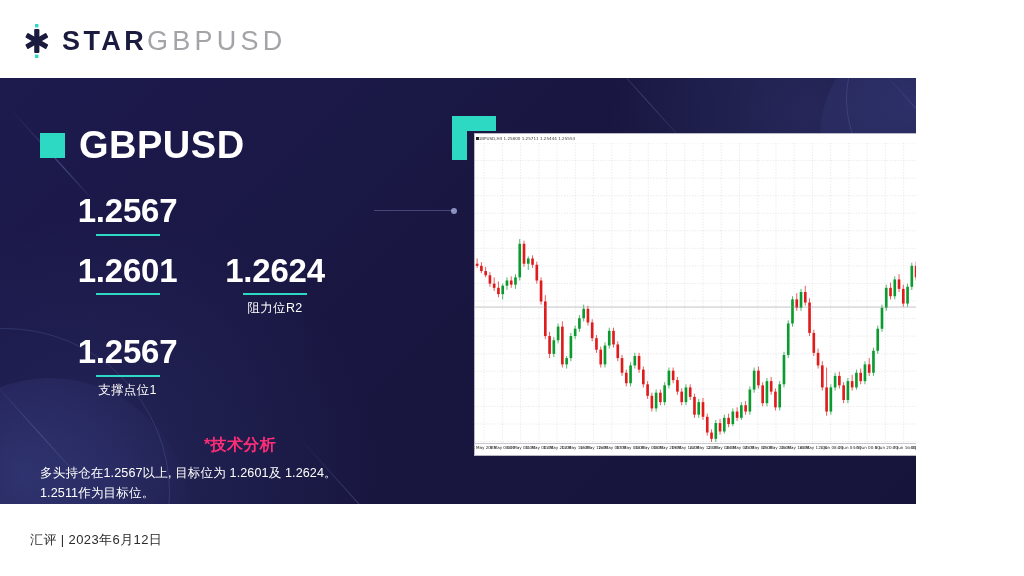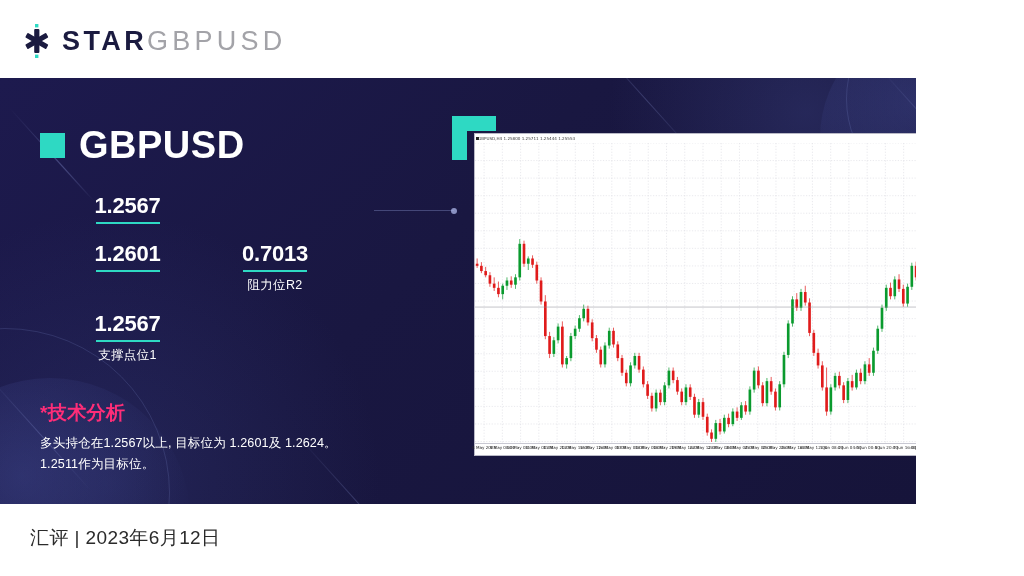--- a/index.html
+++ b/index.html
@@ -70,31 +70,31 @@
     line-height:1;
   }
 
   .pivot-block { margin-top:30px; width:175px; text-align:center; }
   .levels-grid {
     margin-top:18px; display:grid; grid-template-columns:175px 120px;
     column-gap:0px; row-gap:18px;
   }
   .lvl { text-align:center; }
   .lvl-value {
-    font-size:22px; font-weight:bold; color:#ffffff; line-height:1.05;
+    font-size:33px; font-weight:bold; color:#ffffff; line-height:1.05;
     letter-spacing:-0.2px;
   }
   .lvl-rule {
     width:64px; height:2px; background:#2ed9c3; margin:5px auto 5px;
   }
   .lvl-label { font-size:12.5px; color:#ffffff; letter-spacing:0.3px; }
 
   .analysis { margin-top:36px; width:400px; }
   .analysis-head {
-    font-size:19px; font-weight:bold; color:#ff2d78; letter-spacing:0.4px;
+    font-size:16px; font-weight:bold; color:#ff2d78; letter-spacing:0.4px;text-align:center;
   }
   .analysis-head .star { color:#ff2d78; }
   .analysis-body {
     margin-top:7px; font-size:12.6px; line-height:1.62; color:#ffffff;
     letter-spacing:0.1px;
   }
 
   
   .chart-zone { position:absolute; left:452px; top:38px; width:545px; height:360px; }
 
@@ -156,22 +156,22 @@
     font-size:4.1px; color:#2b2b2b; line-height:1; white-space:nowrap;
     transform:translateX(-50%);
   }
 
   
   .footer {
     position:absolute; left:0; top:504px; width:1024px; height:72px;
     background:#ffffff;
   }
   .footer-text {
-    position:absolute; left:30px; top:21px;
-    font-size:19px; color:#2b2b2b; letter-spacing:0.4px;
+    position:absolute; left:30px; top:27px;
+    font-size:13px; color:#2b2b2b; letter-spacing:0.4px;
   }
 </style>
 </head>
 <body>
 
 <div class="topbar">
   <div class="logo-wrap">
     <span class="logo-mark">
       <svg width="30" height="34" viewBox="0 0 30 34">
         <rect x="13" y="0" width="3.4" height="3.4" fill="#2ed9c3"></rect>
@@ -216,21 +216,21 @@
       <div class="lvl-value">1.2567</div>
       <div class="lvl-rule"></div>
     </div>
 
     <div class="levels-grid">
       <div class="lvl">
         <div class="lvl-value">1.2601</div>
         <div class="lvl-rule"></div>
       </div>
       <div class="lvl">
-        <div class="lvl-value">0.7013</div>
+        <div class="lvl-value">1.2624</div>
         <div class="lvl-rule"></div>
         <div class="lvl-label">阻力位R2</div>
       </div>
       <div class="lvl">
         <div class="lvl-value">1.2567</div>
         <div class="lvl-rule"></div>
         <div class="lvl-label">支撑点位1</div>
       </div>
     </div>
 

